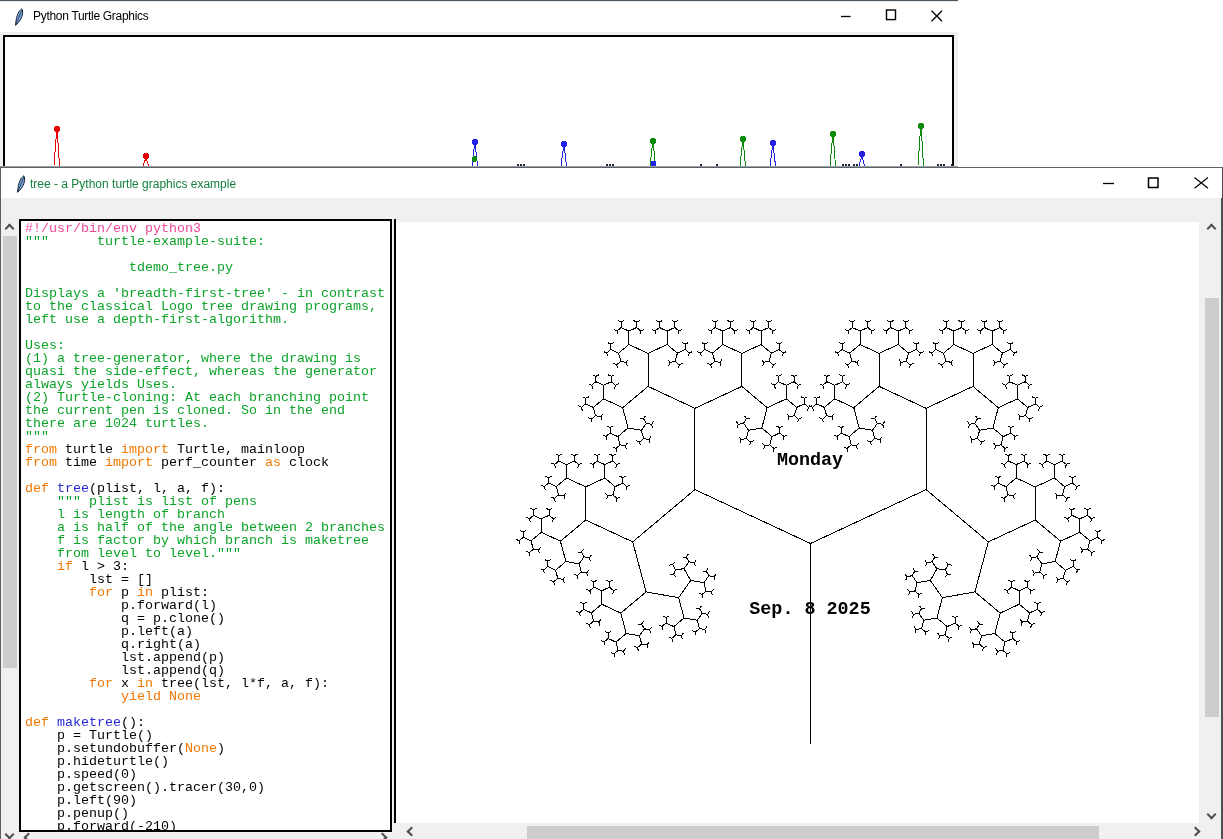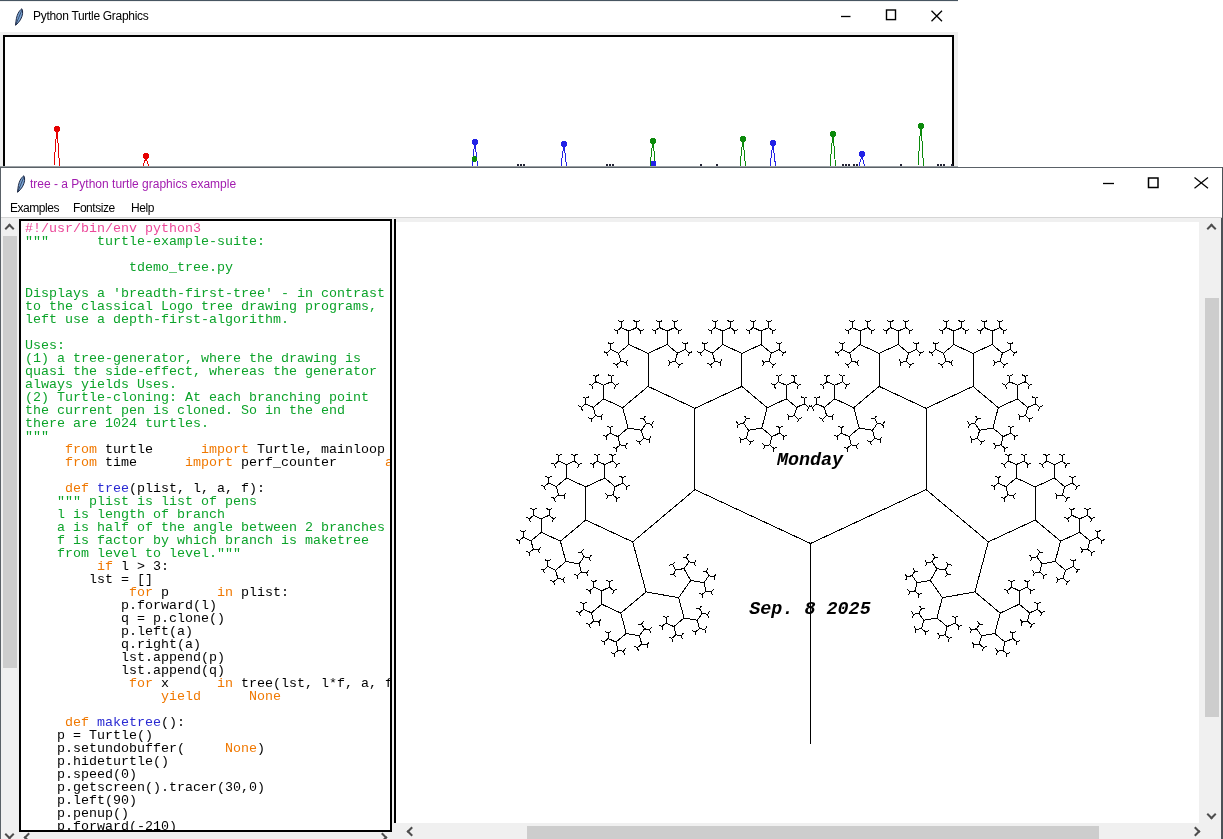--- a/index.html
+++ b/index.html
@@ -13,39 +13,39 @@
 #bgcanvas { position:absolute; left:3px; top:34px; width:951px; height:140px;
   background:#fff; border:2px solid #000; border-bottom:none; }
 
 
 .cbtn { position:absolute; }
 
 
 #fgwin { position:absolute; left:0; top:167px; width:1223px; height:672px;
   background:#f0f0f0; border:1px solid #5a6167; border-right:2px solid #4c5257; border-bottom:none; }
 #fgwin .tbar { position:absolute; left:0; top:0; width:1221px; height:30px; background:#fff; }
-#fgwin .title { position:absolute; left:29px; top:9px; font-size:12px; color:#a21caf; }
+#fgwin .title { position:absolute; left:29px; top:9px; font-size:12px; color:#15803d; }
 #menubar { position:absolute; left:0; top:30px; width:1221px; height:20px; background:#fff;
   border-bottom:1px solid #d5d5d5; font-size:12px; color:#000; }
 #menubar span { position:absolute; top:3px; letter-spacing:-0.45px; }
 
 
 #codebox { position:absolute; left:18px; top:51px; width:373px; height:613px;
   background:#fff; border:2px solid #000; overflow:hidden; }
 #code { position:absolute; left:4px; top:1px; font-family:"Liberation Mono",monospace;
   font-size:13.333px; line-height:13px; white-space:pre; color:#000; }
 #code i { font-style:normal; }
 #code .c { color:#ec4899; }
 #code .s { color:#0ca32a; }
-#code .k { color:#f07800;margin-left:40px; }
+#code .k { color:#f07800; }
 #code .d { color:#2a2ad2;margin-top:26px; }
 
 
 #tcanvas { position:absolute; left:393px; top:51px; width:805px; height:604px;
-  background:#f0f0f0; border-left:2px solid #000;font-style:italic; }
+  background:#f0f0f0; border-left:2px solid #000; }
 #tcwhite { position:absolute; left:0; top:3px; width:803px; height:601px; background:#fff; }
 
 
 .sb { position:absolute; background:#f0f0f0; }
 .thumb { position:absolute; background:#cdcdcd; }
 .chev { position:absolute; width:7px; height:7px; border:solid #4d4d4d; border-width:0 2px 2px 0; }
 .chev.up    { transform:rotate(-135deg); }
 .chev.down  { transform:rotate(45deg); }
 .chev.left  { transform:rotate(135deg); }
 .chev.right { transform:rotate(-45deg); }
@@ -117,25 +117,20 @@
     <svg class="cbtn" style="left:13px;top:7px" width="13" height="18" viewBox="0 0 13 18">
       <path d="M9.8 0.8 C11.3 3.2 10.8 7.8 8.4 11.8 C7.1 14 5.5 15.6 3.6 17.2 C3.9 12.4 4.6 8.2 6.2 5.2 C7.3 3.1 8.6 1.6 9.8 0.8 Z" fill="#7aa6d6" stroke="#18233f" stroke-width="1"></path>
       <path d="M3.6 17.2 C5.8 11.8 7.6 7.6 9.8 2.2" stroke="#18233f" stroke-width="0.7" fill="none"></path>
     </svg>
     <div class="title">tree - a Python turtle graphics example</div>
     <svg class="cbtn" style="left:1096px;top:0" width="120" height="30" viewBox="0 0 120 30">
       <path d="M6 15.5 H17" stroke="#000" stroke-width="1.3"></path>
       <rect x="51.5" y="10" width="9.5" height="9.5" fill="none" stroke="#000" stroke-width="1.5"></rect>
       <path d="M97.5 9.5 L111 20.3 M111 9.5 L97.5 20.3" stroke="#000" stroke-width="1.2"></path>
     </svg>
-    <div id="menubar">
-      <span style="left:9px">Examples</span>
-      <span style="left:72px">Fontsize</span>
-      <span style="left:130px">Help</span>
-    </div>
 
     <div class="sb" style="left:1px;top:51px;width:16px;height:621px">
       <div class="chev up" style="left:4px;top:6px"></div>
       <div class="thumb" style="left:1px;top:17px;width:14px;height:432px"></div>
       <div class="chev down" style="left:4px;top:612px"></div>
     </div>
 
     <div id="codebox">
         <pre id="code"><i class="c">#!/usr/bin/env python3</i>
 <i class="s">"""      turtle-example-suite:</i>

